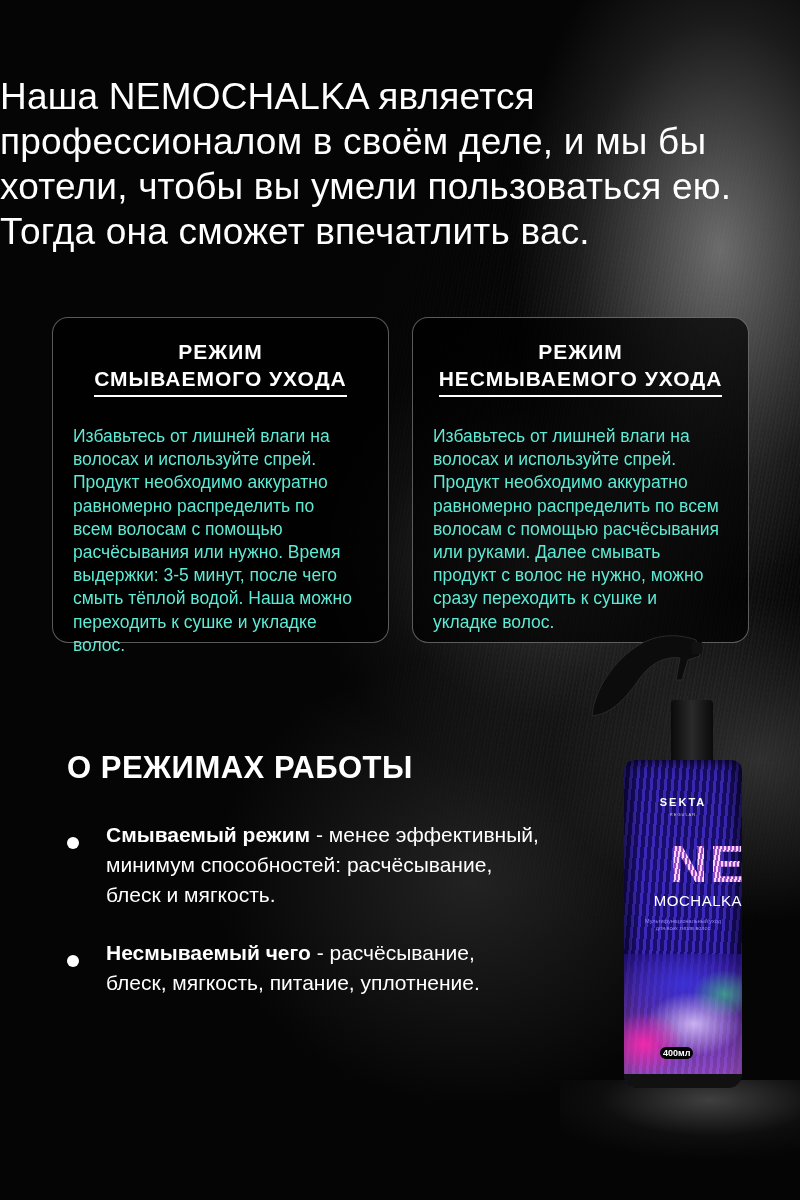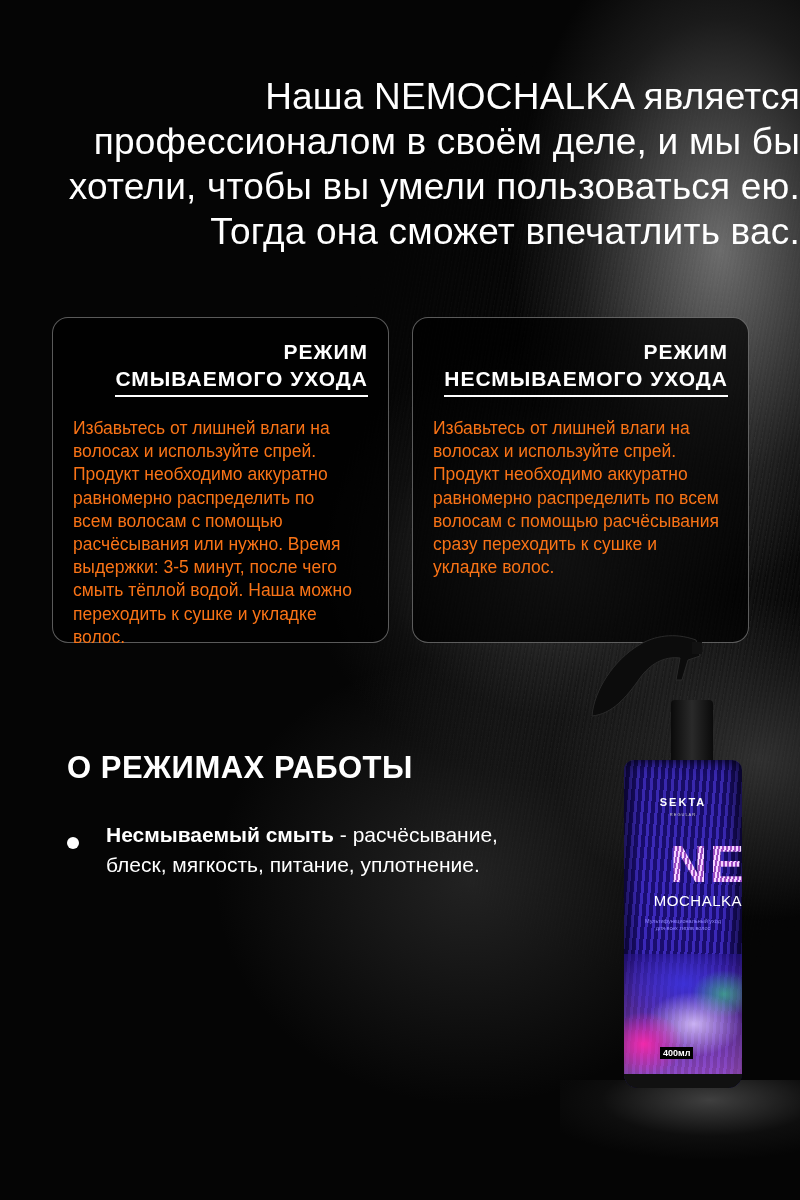--- a/index.html
+++ b/index.html
@@ -22,42 +22,42 @@
     -webkit-mask-image: radial-gradient(ellipse 420px 620px at 640px 520px, #000 30%, transparent 80%);
             mask-image: radial-gradient(ellipse 420px 620px at 640px 520px, #000 30%, transparent 80%);
   }
   .floor {
     position:absolute; left:560px; top:1080px; width:300px; height:120px;
     background: radial-gradient(ellipse 180px 60px at 150px 20px, rgba(70,70,70,0.9), rgba(20,20,20,0.6) 60%, rgba(0,0,0,0) 100%);
   }
 
   .headline {
     position:absolute; left:0; top:74px; width:800px;
-    text-align:right; font-size:37px; line-height:45px; font-weight:400;
+    text-align:left; font-size:37px; line-height:45px; font-weight:400;
     letter-spacing:0.2px;
   }
   .headline span { display:block; }
 
   .card {
     position:absolute; top:317px; width:337px; height:326px;
     border:1.5px solid rgba(200,200,200,0.45); border-radius:16px;
     background: rgba(0,0,0,0.72);
     padding:20px 20px 0 20px;
   }
   .card.left { left:52px; }
   .card.right { left:412px; }
   .card-title {
-    text-align:right; font-size:21px; line-height:27px; font-weight:700;
+    text-align:center; font-size:21px; line-height:27px; font-weight:700;
     letter-spacing:1px;
   }
   .card-title .t2 {
     display:inline-block; border-bottom:2px solid #fff; padding-bottom:3px;
   }
   .card-body {
-    margin-top:20px; font-size:17.5px; line-height:23.2px; color:#f97316;
+    margin-top:28px; font-size:17.5px; line-height:23.2px; color:#5eead4;
   }
   .card-body span { display:block; white-space:nowrap; }
 
   .section-title {
     position:absolute; left:67px; top:750px; font-size:31px; line-height:36px; letter-spacing:0.5px;
   }
   .bullets { position:absolute; left:67px; top:820px; width:520px; }
   .bullet { position:relative; padding-left:39px; font-size:21px; line-height:30px; margin-bottom:28px; }
   .bullet .dot {
     position:absolute; left:0; top:17px; width:12px; height:12px; border-radius:50%; background:#fff;
@@ -97,21 +97,21 @@
   .ne {
     position:absolute; left:0; top:78px; width:100%; text-align:center;
     font-size:52px; line-height:52px; font-weight:900; letter-spacing:2px;
     color:#d6a6e6;
     background: repeating-linear-gradient(100deg,#f4d4ff 0 2px,#9a4bc0 2px 4px);
     -webkit-background-clip:text; background-clip:text;padding-left:46px; -webkit-text-fill-color:transparent;
   }
   .mochalka { position:absolute; left:0; top:132px; width:100%; text-align:right; font-size:15px; font-weight:400; letter-spacing:0.5px; }
   .tagline { position:absolute; left:6px; top:158px; width:106px; text-align:center; font-size:5.5px; line-height:7px; color:#8f85ff; }
   .volume {
-    position:absolute; left:36px; top:287px; background:#000; color:#fff; font-size:9px; font-weight:700; padding:1px 3px; border-radius:0;
+    position:absolute; left:36px; top:287px; background:#000; color:#fff; font-size:9px; font-weight:700; padding:1px 3px; border-radius:6px;
   }
 </style>
 </head>
 <body>
 
 <div class="bg"></div>
 <div class="hair-strands"></div>
 <div class="floor"></div>
 
 <h1 class="headline">
@@ -144,20 +144,22 @@
   <div class="card-title">
     <div>РЕЖИМ</div>
     <div class="t2">НЕСМЫВАЕМОГО УХОДА</div>
   </div>
   <div class="card-body">
     <span>Избавьтесь от лишней влаги на</span>
     <span>волосах и используйте спрей.</span>
     <span>Продукт необходимо аккуратно</span>
     <span>равномерно распределить по всем</span>
     <span>волосам с помощью расчёсывания</span>
+    <span>или руками. Далее смывать</span>
+    <span>продукт с волос не нужно, можно</span>
     <span>сразу переходить к сушке и</span>
     <span>укладке волос.</span>
   </div>
 </div>
 
 <div class="bottle-wrap">
   <svg class="trigger" viewBox="0 0 120 120" width="120" height="120">
     <path d="M8 96 C10 70 30 40 55 25 C70 16 90 12 112 20 L116 36 L104 40 L98 60 L92 60 L96 38 C80 36 66 44 56 58 C42 78 28 94 8 96 Z" fill="#0c0c0c" stroke="#2a2a2a" stroke-width="1"></path>
     <rect x="108" y="22" width="10" height="12" fill="#111"></rect>
   </svg>
@@ -175,16 +177,22 @@
     <div class="volume">400мл</div>
     <div class="base"></div>
   </div>
 </div>
 
 <h2 class="section-title">О РЕЖИМАХ РАБОТЫ</h2>
 
 <div class="bullets">
   <div class="bullet">
     <span class="dot"></span>
-    <span class="line"><b>Несмываемый смыть</b><span> - расчёсывание,</span></span>
+    <span class="line"><b>Смываемый режим</b><span> - менее эффективный,</span></span>
+    <span class="line">минимум способностей: расчёсывание,</span>
+    <span class="line">блеск и мягкость.</span>
+  </div>
+  <div class="bullet">
+    <span class="dot"></span>
+    <span class="line"><b>Несмываемый чего</b><span> - расчёсывание,</span></span>
     <span class="line">блеск, мягкость, питание, уплотнение.</span>
   </div>
 </div>
 
 </body></html>

